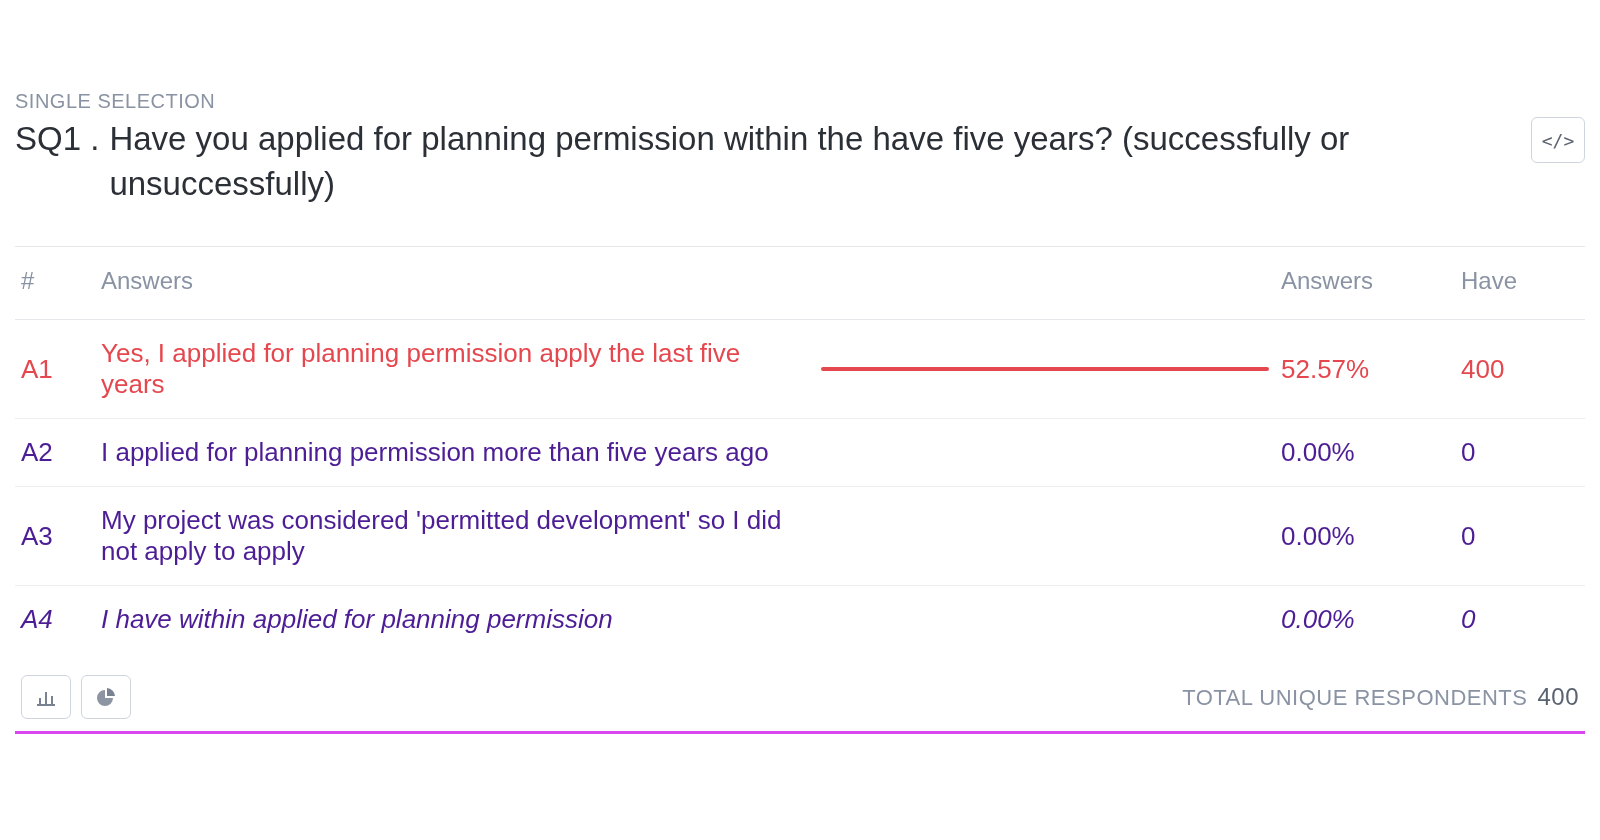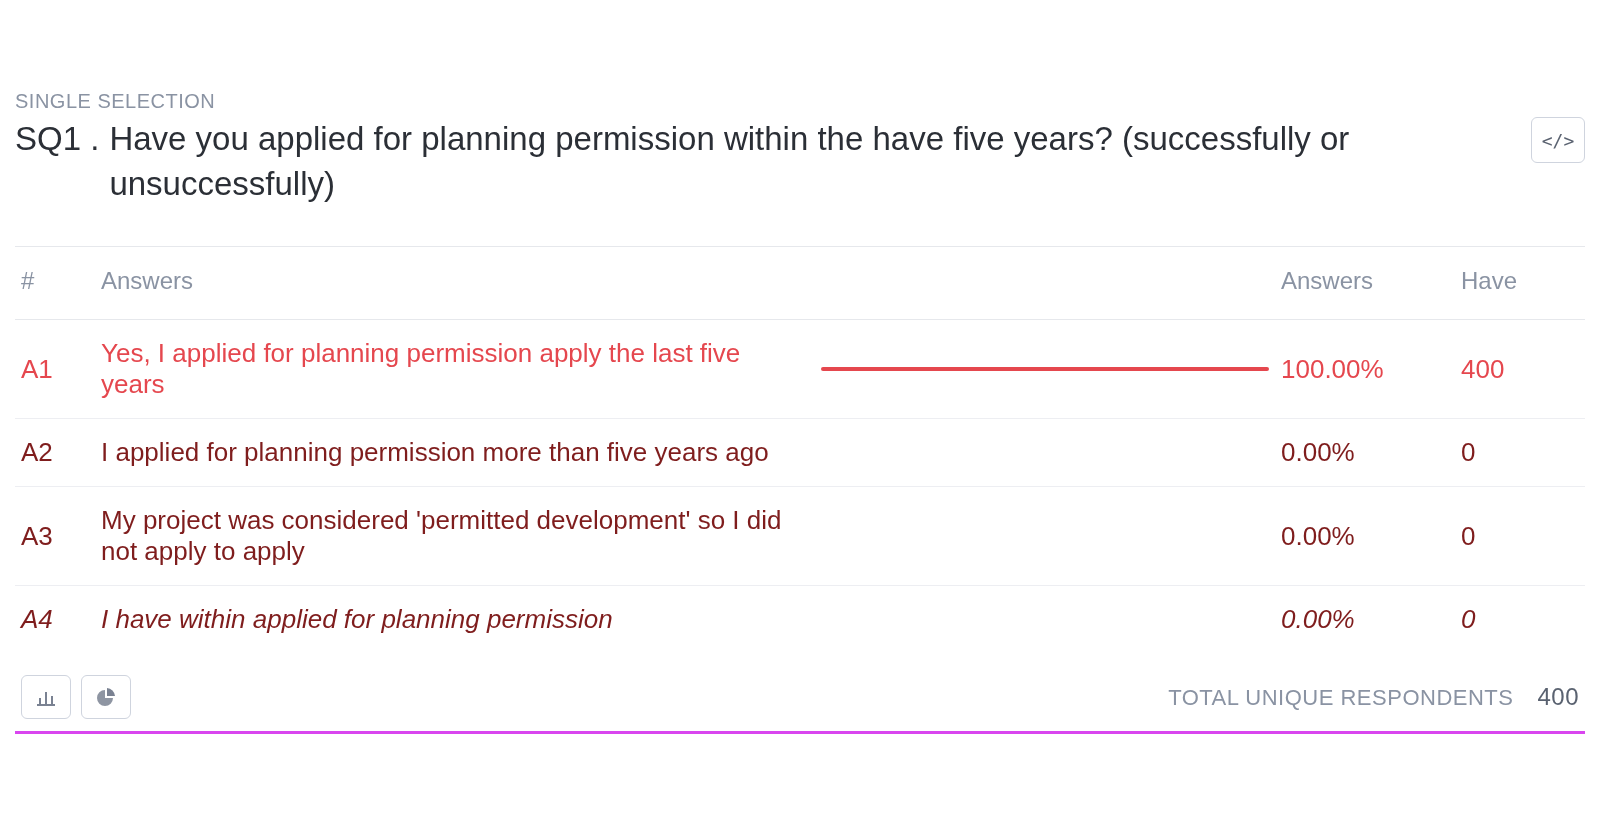--- a/index.html
+++ b/index.html
@@ -68,21 +68,21 @@
       font-weight: 400;
       font-size: 24px;
       padding: 20px 6px 24px;
       border-top: 1px solid #e6e8ec;
       border-bottom: 1px solid #e6e8ec;
     }
     table.results tbody td {
       font-size: 26px;
       padding: 18px 6px;
       border-bottom: 1px solid #edeef2;
-      color: #7f1d1d;
+      color: #4c1d95;
     }
     table.results tbody tr:last-child td { border-bottom: none; font-style: italic; }
     .col-id  { width: 80px; }
     .col-ans { width: 720px; }
     .col-bar { width: auto; }
     .col-pct { width: 180px; text-align: right; }
     .col-cnt { width: 130px; text-align: right; }
     th.col-pct, td.col-pct,
     th.col-cnt, td.col-cnt { text-align: right; }
     td.col-id { color: #8a93a3; }
@@ -110,21 +110,21 @@
       justify-content: center;
       color: #7a8292;
       cursor: pointer;
     }
     .totals {
       font-size: 22px;
       color: #8a93a3;
       letter-spacing: 0.5px;
       display: flex;
       align-items: baseline;
-      gap: 24px;
+      gap: 10px;
     }
     .totals .num { color: #5a6270; font-size: 24px; }
   </style>
 </head>
 <body>
 
 <div class="panel">
   <div class="q-type">SINGLE SELECTION</div>
 
   <div class="q-title-row">
@@ -156,21 +156,21 @@
     </thead>
     <tbody id="rows-body">
         <tr class="highlight">
           <td class="col-id">A1</td>
           <td class="col-ans">Yes, I applied for planning permission apply the last five years</td>
           <td class="col-bar">
             <div class="bar-wrap">
               <div class="bar-fill" style="width: 100%;"></div>
             </div>
           </td>
-          <td class="col-pct">100.00%</td>
+          <td class="col-pct">52.57%</td>
           <td class="col-cnt">400</td>
         </tr>
         <tr>
           <td class="col-id">A2</td>
           <td class="col-ans">I applied for planning permission more than five years ago</td>
           <td class="col-bar">
             <div class="bar-wrap">
               <div class="bar-fill" style="width: 0%;"></div>
             </div>
           </td>

